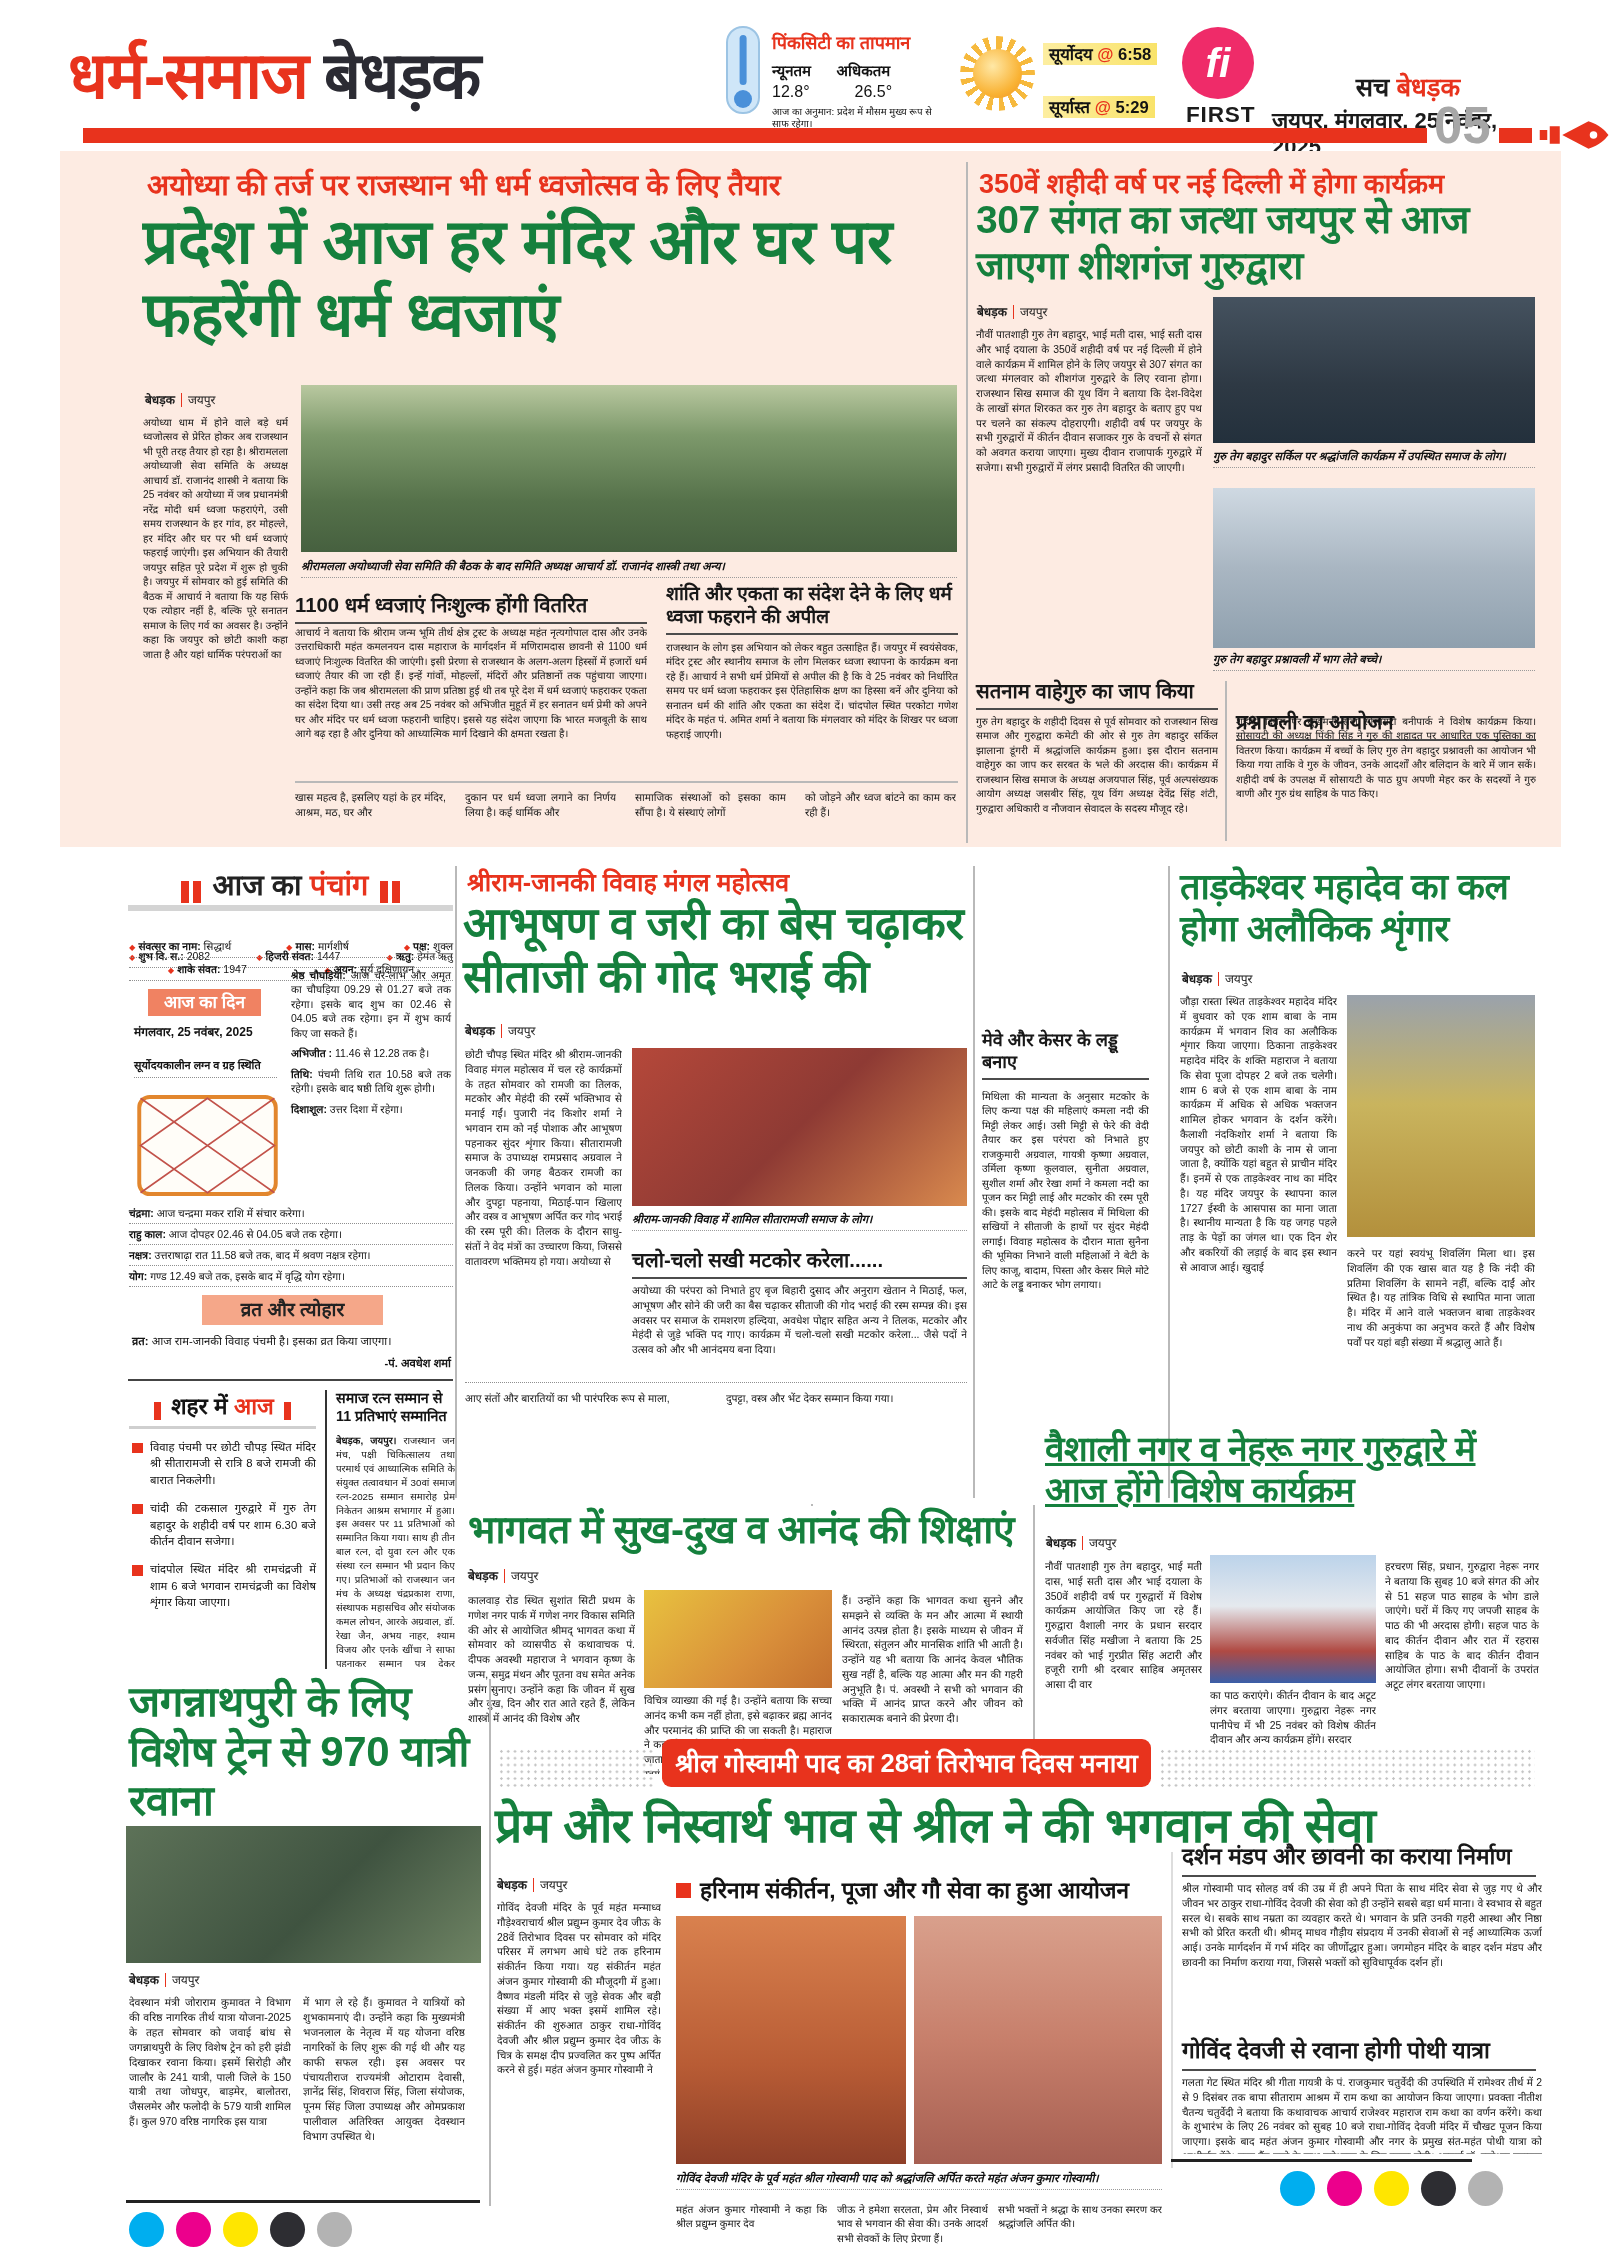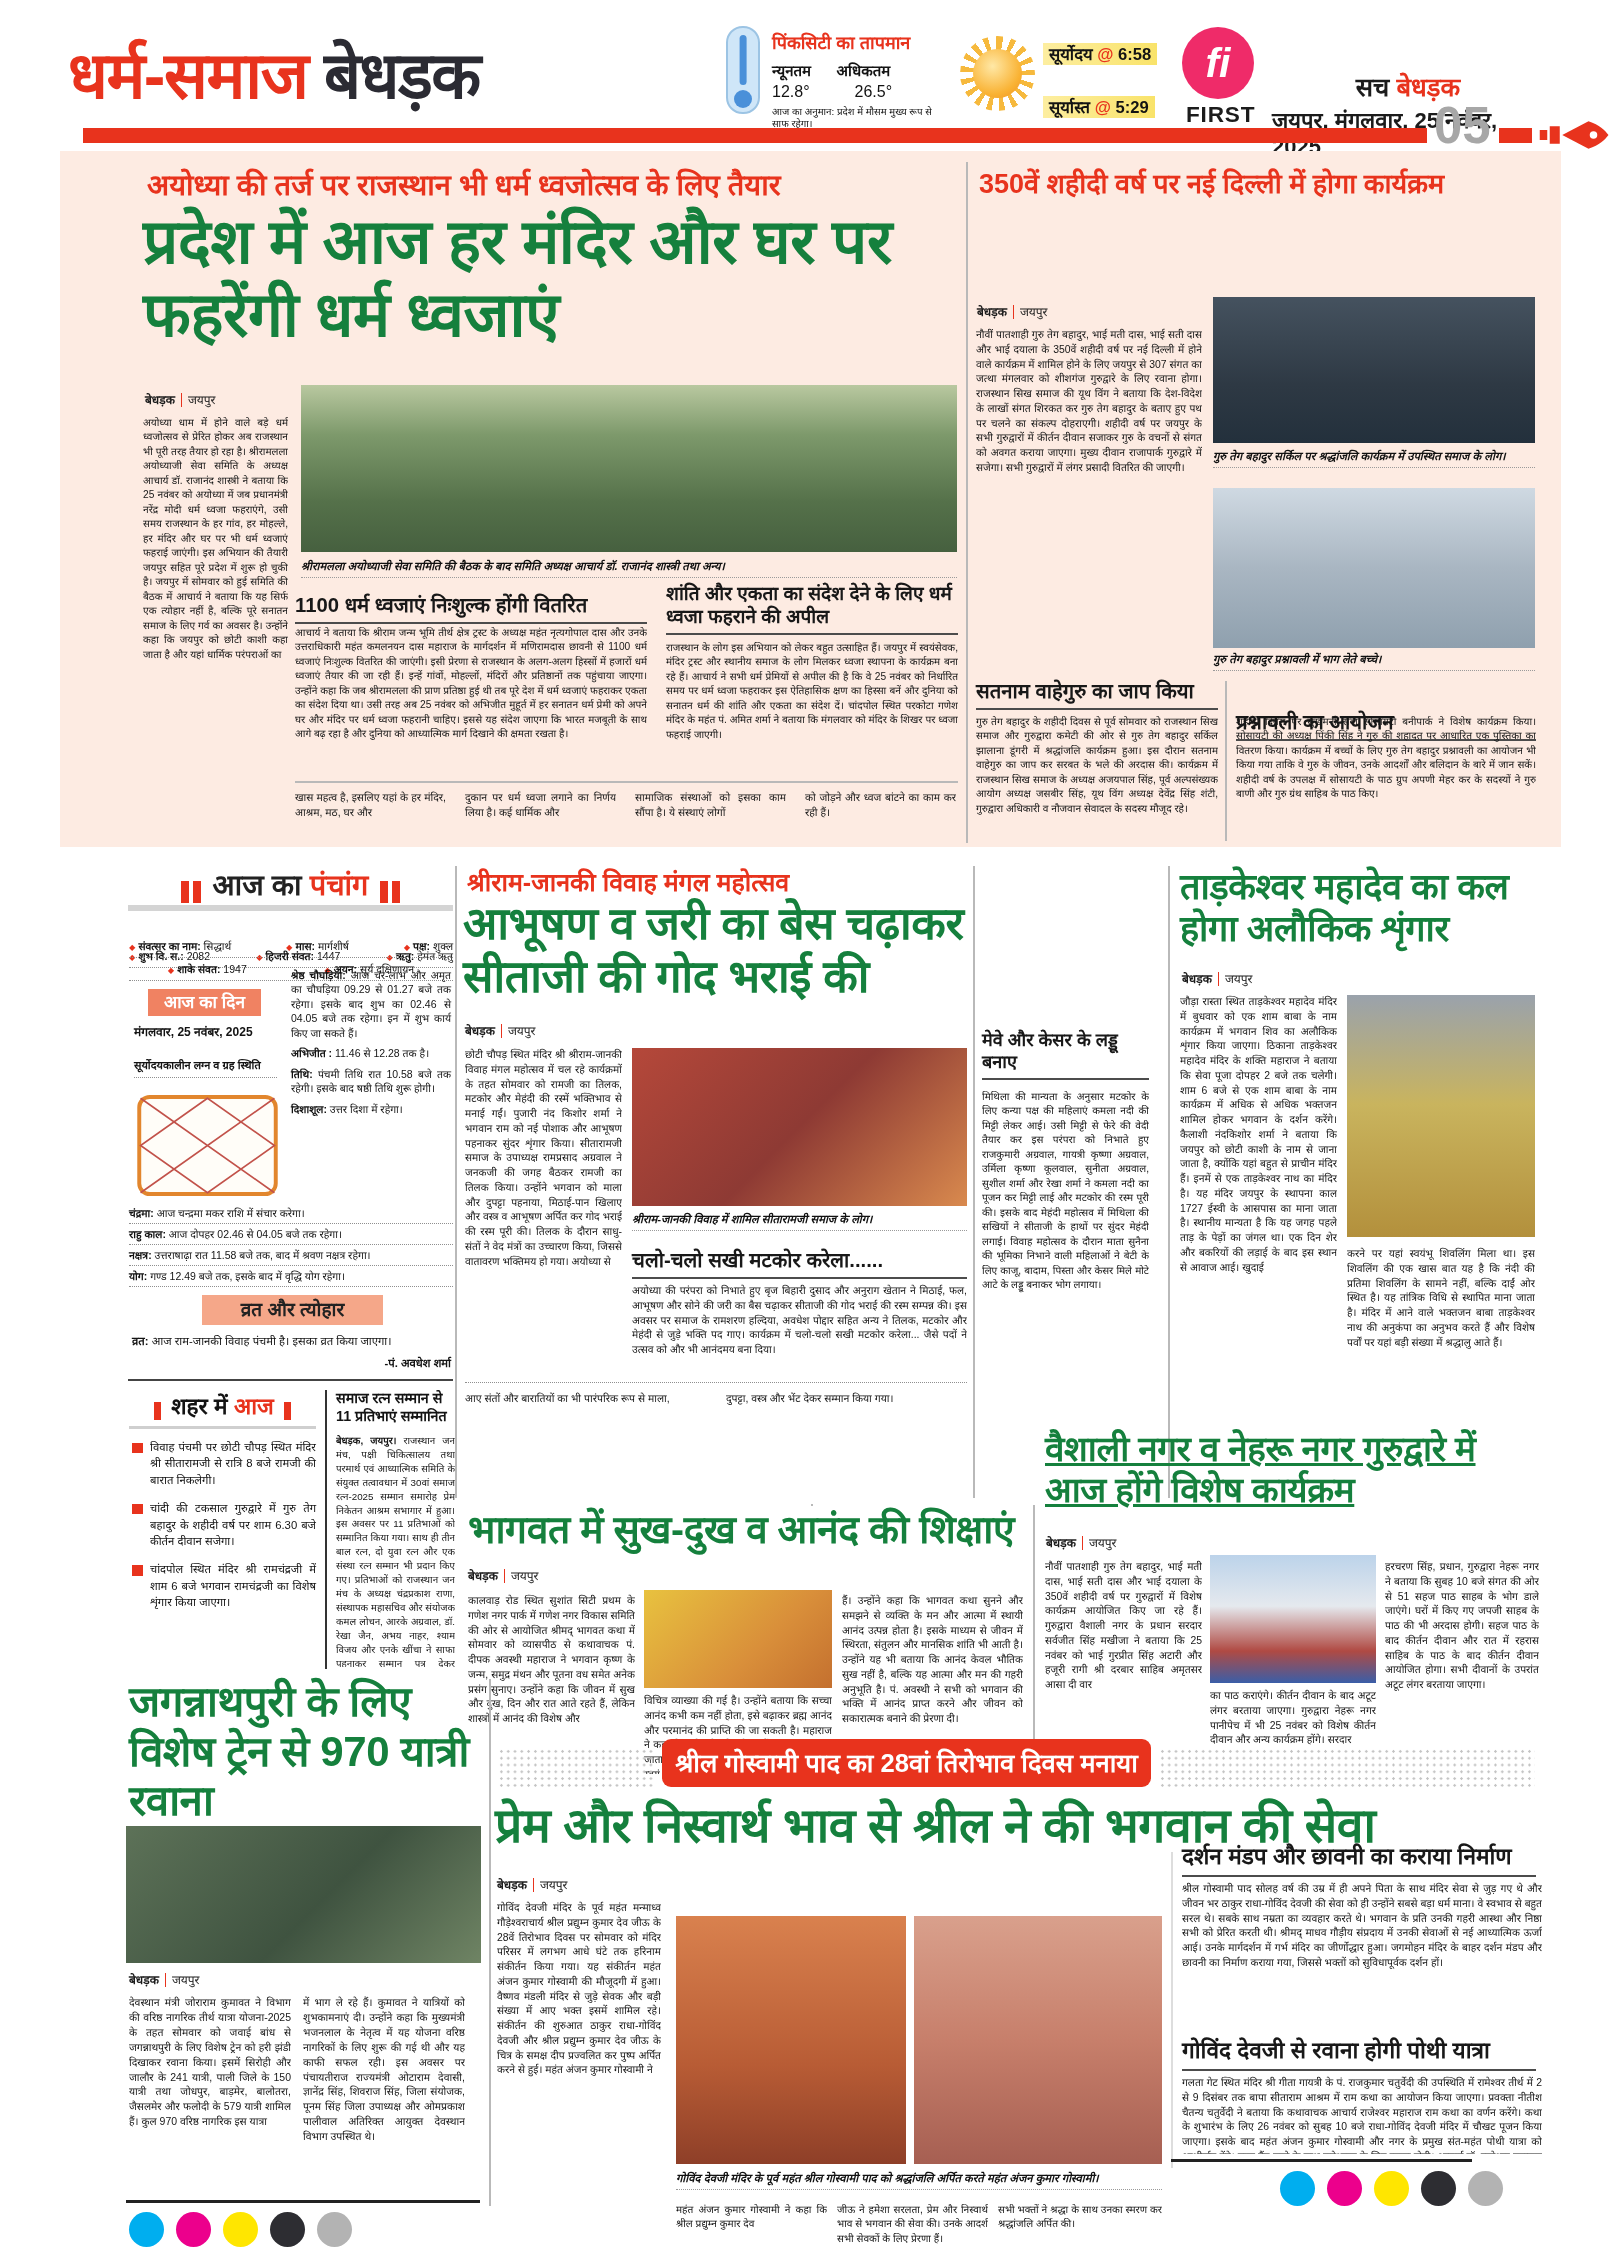--- a/index.html
+++ b/index.html
@@ -126,20 +126,21 @@
   <div class="abs col" style="left:666px;top:641px;width:292px;height:132px;font-size:10.2px;">राजस्थान के लोग इस अभियान को लेकर बहुत उत्साहित हैं। जयपुर में स्वयंसेवक, मंदिर ट्रस्ट और स्थानीय समाज के लोग मिलकर ध्वजा स्थापना के कार्यक्रम बना रहे हैं। आचार्य ने सभी धर्म प्रेमियों से अपील की है कि वे 25 नवंबर को निर्धारित समय पर धर्म ध्वजा फहराकर इस ऐतिहासिक क्षण का हिस्सा बनें और दुनिया को सनातन धर्म की शांति और एकता का संदेश दें। चांदपोल स्थित परकोटा गणेश मंदिर के महंत पं. अमित शर्मा ने बताया कि मंगलवार को मंदिर के शिखर पर ध्वजा फहराई जाएगी।</div>
   <div class="abs hrule" style="left:295px;top:781px;width:663px;"></div>
   <div class="abs col" style="left:295px;top:790px;width:151px;height:47px;font-size:10.5px;">खास महत्व है, इसलिए यहां के हर मंदिर, आश्रम, मठ, घर और</div>
   <div class="abs col" style="left:465px;top:790px;width:151px;height:47px;font-size:10.5px;">दुकान पर धर्म ध्वजा लगाने का निर्णय लिया है। कई धार्मिक और</div>
   <div class="abs col" style="left:635px;top:790px;width:151px;height:47px;font-size:10.5px;">सामाजिक संस्थाओं को इसका काम सौंपा है। ये संस्थाएं लोगों</div>
   <div class="abs col" style="left:805px;top:790px;width:151px;height:47px;font-size:10.5px;">को जोड़ने और ध्वज बांटने का काम कर रही हैं।</div>
 
   <div class="abs vrule" style="left:966px;top:162px;height:681px;"></div>
 
   <div class="abs kick" style="left:979px;top:164px;font-size:27px;">350वें शहीदी वर्ष पर नई दिल्ली में होगा कार्यक्रम</div>
+  <div class="abs hl" style="left:976px;top:197px;width:561px;font-size:39px;">307 संगत का जत्था जयपुर से आज जाएगा शीशगंज गुरुद्वारा</div>
   <div class="abs by" style="left:977px;top:303px;">
     <span class="bname">बेधड़क</span><span class="loc">जयपुर</span>
   </div>
   <div class="abs col" style="left:976px;top:328px;width:226px;height:337px;font-size:10.4px;">नौवीं पातशाही गुरु तेग बहादुर, भाई मती दास, भाई सती दास और भाई दयाला के 350वें शहीदी वर्ष पर नई दिल्ली में होने वाले कार्यक्रम में शामिल होने के लिए जयपुर से 307 संगत का जत्था मंगलवार को शीशगंज गुरुद्वारे के लिए रवाना होगा। राजस्थान सिख समाज की यूथ विंग ने बताया कि देश-विदेश के लाखों संगत शिरकत कर गुरु तेग बहादुर के बताए हुए पथ पर चलने का संकल्प दोहराएगी। शहीदी वर्ष पर जयपुर के सभी गुरुद्वारों में कीर्तन दीवान सजाकर गुरु के वचनों से संगत को अवगत कराया जाएगा। मुख्य दीवान राजापार्क गुरुद्वारे में सजेगा। सभी गुरुद्वारों में लंगर प्रसादी वितरित की जाएगी।</div>
   <div class="abs photo" style="left:1213px;top:297px;width:322px;height:146px;background:linear-gradient(180deg,#45525f,#2e3944 60%,#23303c);"></div>
   <div class="abs cap" style="left:1213px;top:449px;width:322px;">गुरु तेग बहादुर सर्किल पर श्रद्धांजलि कार्यक्रम में उपस्थित समाज के लोग।</div>
   <div class="abs photo" style="left:1213px;top:488px;width:322px;height:160px;background:linear-gradient(180deg,#cfd9e2,#a9b6c2 50%,#8fa0ae);"></div>
   <div class="abs cap" style="left:1213px;top:652px;width:322px;">गुरु तेग बहादुर प्रश्नावली में भाग लेते बच्चे।</div>
   <div class="abs sub" style="left:976px;top:679px;width:242px;font-size:20.3px;">सतनाम वाहेगुरु का जाप किया</div>
   <div class="abs col" style="left:976px;top:715px;width:242px;height:126px;font-size:10.2px;">गुरु तेग बहादुर के शहीदी दिवस से पूर्व सोमवार को राजस्थान सिख समाज और गुरुद्वारा कमेटी की ओर से गुरु तेग बहादुर सर्किल झालाना डूंगरी में श्रद्धांजलि कार्यक्रम हुआ। इस दौरान सतनाम वाहेगुरु का जाप कर सरबत के भले की अरदास की। कार्यक्रम में राजस्थान सिख समाज के अध्यक्ष अजयपाल सिंह, पूर्व अल्पसंख्यक आयोग अध्यक्ष जसबीर सिंह, यूथ विंग अध्यक्ष देवेंद्र सिंह शंटी, गुरुद्वारा अधिकारी व नौजवान सेवादल के सदस्य मौजूद रहे।</div>
@@ -295,20 +296,23 @@
   <div class="abs dotpat" style="left:498px;top:1748px;width:158px;height:39px;"></div>
   <div class="abs banner" style="left:662px;top:1739px;width:489px;height:48px;font-size:25.6px;line-height:48px;">श्रील गोस्वामी पाद का 28वां तिरोभाव दिवस मनाया</div>
   <div class="abs dotpat" style="left:1159px;top:1748px;width:376px;height:39px;"></div>
   <div class="abs hl" style="left:495px;top:1798px;width:1046px;font-size:48px;white-space:nowrap;">प्रेम और निस्वार्थ भाव से श्रील ने की भगवान की सेवा</div>
 
   <div class="abs by" style="left:497px;top:1876px;">
     <span class="bname">बेधड़क</span><span class="loc">जयपुर</span>
   </div>
   <div class="abs col" style="left:497px;top:1901px;width:164px;height:286px;font-size:10.4px;">गोविंद देवजी मंदिर के पूर्व महंत मन्माध्व गौड़ेश्वराचार्य श्रील प्रद्युम्न कुमार देव जीऊ के 28वें तिरोभाव दिवस पर सोमवार को मंदिर परिसर में लगभग आधे घंटे तक हरिनाम संकीर्तन किया गया। यह संकीर्तन महंत अंजन कुमार गोस्वामी की मौजूदगी में हुआ। वैष्णव मंडली मंदिर से जुड़े सेवक और बड़ी संख्या में आए भक्त इसमें शामिल रहे। संकीर्तन की शुरुआत ठाकुर राधा-गोविंद देवजी और श्रील प्रद्युम्न कुमार देव जीऊ के चित्र के समक्ष दीप प्रज्वलित कर पुष्प अर्पित करने से हुई। महंत अंजन कुमार गोस्वामी ने</div>
 
+  <div class="abs" style="left:676px;top:1874px;width:486px;font-size:22.6px;font-weight:bold;">
+    <span style="display:inline-block;width:15px;height:15px;background:#e8331d;margin-right:9px;"></span><span>हरिनाम संकीर्तन, पूजा और गौ सेवा का हुआ आयोजन</span>
+  </div>
   <div class="abs photo" style="left:676px;top:1916px;width:230px;height:248px;background:linear-gradient(180deg,#d9814e,#b85c35 60%,#8e3f28);"></div>
   <div class="abs photo" style="left:914px;top:1916px;width:248px;height:248px;background:linear-gradient(180deg,#d9a08c,#c77f6b 50%,#a65f52);"></div>
   <div class="abs cap" style="left:676px;top:2171px;width:486px;">गोविंद देवजी मंदिर के पूर्व महंत श्रील गोस्वामी पाद को श्रद्धांजलि अर्पित करते महंत अंजन कुमार गोस्वामी।</div>
   <div class="abs col" style="left:676px;top:2203px;width:151px;height:48px;font-size:10.2px;">महंत अंजन कुमार गोस्वामी ने कहा कि श्रील प्रद्युम्न कुमार देव</div>
   <div class="abs col" style="left:837px;top:2203px;width:151px;height:48px;font-size:10.2px;">जीऊ ने हमेशा सरलता, प्रेम और निस्वार्थ भाव से भगवान की सेवा की। उनके आदर्श सभी सेवकों के लिए प्रेरणा हैं।</div>
   <div class="abs col" style="left:998px;top:2203px;width:164px;height:48px;font-size:10.2px;">सभी भक्तों ने श्रद्धा के साथ उनका स्मरण कर श्रद्धांजलि अर्पित की।</div>
 
   <div class="abs vrule" style="left:1171px;top:1852px;height:316px;background:#ddd;"></div>
   <div class="abs sub" style="left:1182px;top:1843px;width:354px;font-size:22.6px;">दर्शन मंडप और छावनी का कराया निर्माण</div>
   <div class="abs col" style="left:1182px;top:1882px;width:360px;height:151px;font-size:10.4px;">श्रील गोस्वामी पाद सोलह वर्ष की उम्र में ही अपने पिता के साथ मंदिर सेवा से जुड़ गए थे और जीवन भर ठाकुर राधा-गोविंद देवजी की सेवा को ही उन्होंने सबसे बड़ा धर्म माना। वे स्वभाव से बहुत सरल थे। सबके साथ नम्रता का व्यवहार करते थे। भगवान के प्रति उनकी गहरी आस्था और निष्ठा सभी को प्रेरित करती थी। श्रीमद् माधव गौड़ीय संप्रदाय में उनकी सेवाओं से नई आध्यात्मिक ऊर्जा आई। उनके मार्गदर्शन में गर्भ मंदिर का जीर्णोद्धार हुआ। जगमोहन मंदिर के बाहर दर्शन मंडप और छावनी का निर्माण कराया गया, जिससे भक्तों को सुविधापूर्वक दर्शन हों।</div>

